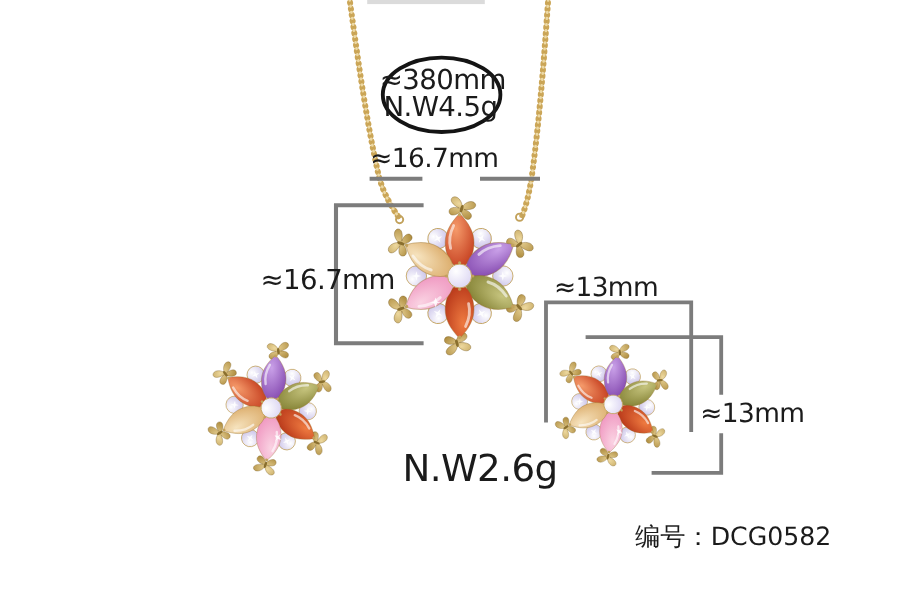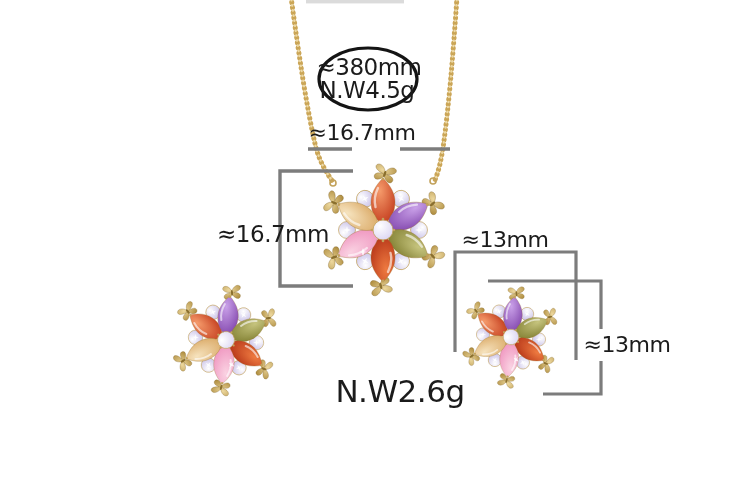--- a/index.html
+++ b/index.html
@@ -144,13 +144,16 @@
     <use href="#flower" transform="translate(511,337) rotate(-55) scale(0.78)"></use>
   </svg>
 
   <div class="lbl lbl-badge-length">≈380mm</div>
   <div class="lbl lbl-badge-weight">N.W4.5g</div>
   <div class="lbl lbl-pendant-width">≈16.7mm</div>
   <div class="lbl lbl-pendant-height">≈16.7mm</div>
   <div class="lbl lbl-earring-width">≈13mm</div>
   <div class="lbl lbl-earring-height">≈13mm</div>
   <div class="lbl lbl-earring-weight">N.W2.6g</div>
+  <div class="lbl lbl-item-number">
+    <span>编号：</span><span>DCG0582</span>
+  </div>
 </div>
 
 </body></html>

